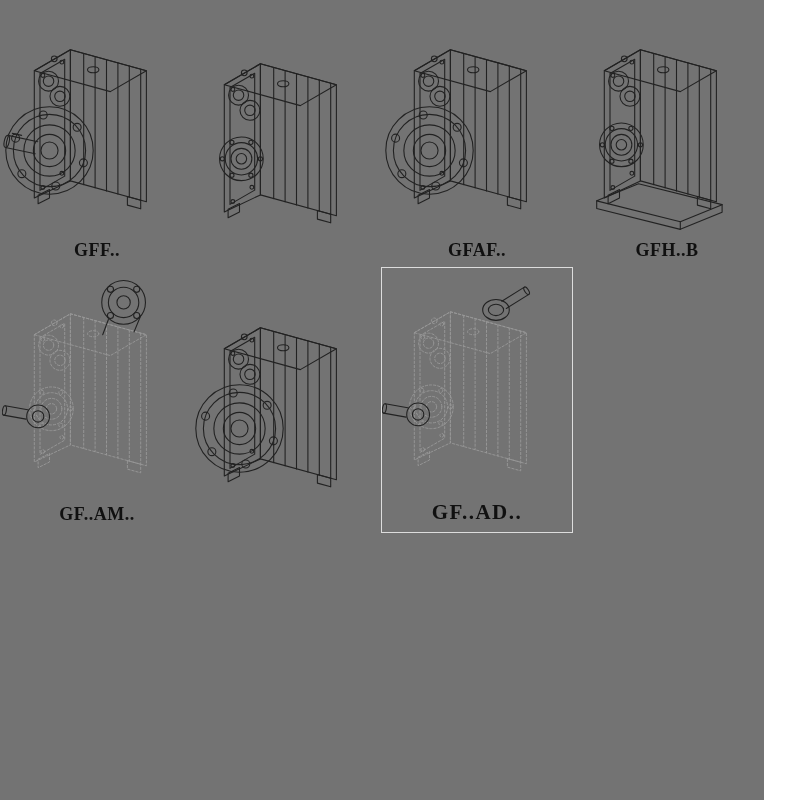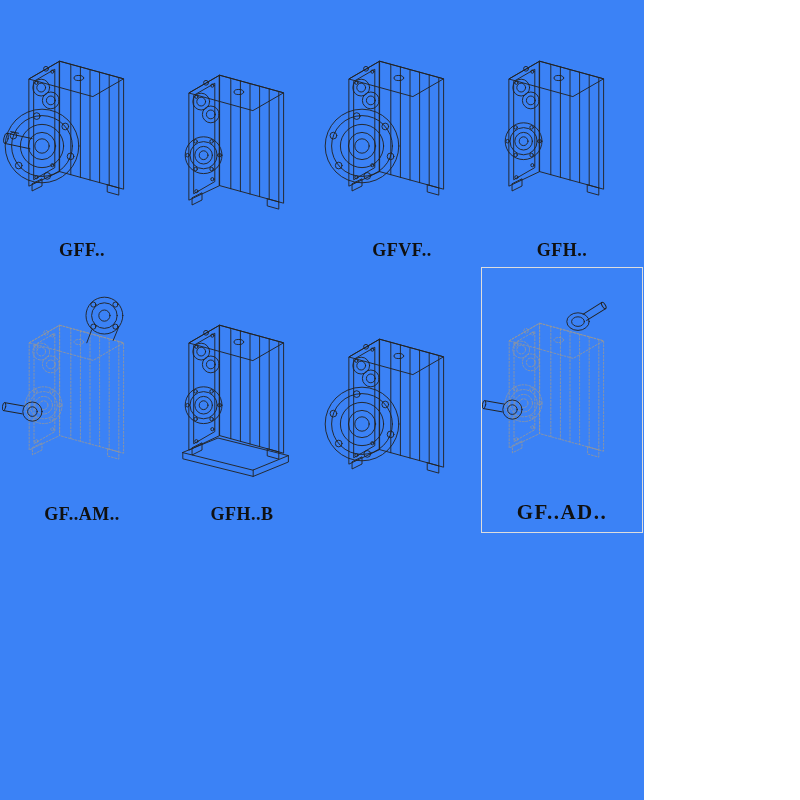--- a/index.html
+++ b/index.html
@@ -1,17 +1,17 @@
 <!DOCTYPE html>
 <html><head>
 <meta charset="utf-8">
 <style>
   * { margin:0; padding:0; box-sizing:border-box; }
   html,body { background:#ffffff; }
-  .page { width:644px; height:800px; background:#3b82f6; font-family:"Liberation Serif","DejaVu Serif",serif; overflow:hidden; }
+  .page { width:764px; height:800px; background:#737373; font-family:"Liberation Serif","DejaVu Serif",serif; overflow:hidden; }
   .grid { display:grid; grid-template-columns:repeat(4,1fr); grid-template-rows:repeat(3,1fr); width:100%; height:100%; padding:4px 2px; }
   .cell { display:flex; flex-direction:column; align-items:center; justify-content:flex-end; overflow:hidden; }
   .drawing { width:100%; flex:1 1 auto; min-height:0; }
   .label { font-weight:bold; font-size:18px; letter-spacing:.5px; color:#101010; padding:0 0 7px; white-space:nowrap; }
   .label-lg { font-size:21px; letter-spacing:1.5px; }
   .boxed { outline:1px solid #dddddd;justify-content:center; }
   .defs { position:absolute; width:0; height:0; overflow:hidden; }
   .ink { stroke:#222222; fill:none; stroke-width:1.15; stroke-linejoin:round; stroke-linecap:round; }
   .ghost { stroke:#979797; fill:none; stroke-width:1; stroke-dasharray:2.4 2; stroke-linejoin:round; stroke-linecap:round; }
 </style>
@@ -148,61 +148,51 @@
 
 
     <figure class="cell">
       <svg class="drawing" viewBox="0 0 200 232">
         <g class="ink">
           <use href="#gb-body"></use>
           <use href="#gb-bores"></use>
           <use href="#gb-flange"></use>
         </g>
       </svg>
-      <figcaption class="label">GFVF..</figcaption>
-    </figure>
-
-    <figure class="cell">
-      <svg class="drawing" viewBox="0 0 200 232">
-        <g class="ink">
-          <use href="#gb-body"></use>
-          <use href="#gb-bores"></use>
-          <use href="#gb-output"></use>
-        </g>
-      </svg>
-      <figcaption class="label">GFH..</figcaption>
+      <figcaption class="label">GFAF..</figcaption>
+    </figure>
+
+
+    <figure class="cell">
+      <svg class="drawing" viewBox="0 0 200 232">
+        <g class="ink">
+          <use href="#gb-body"></use>
+          <use href="#gb-bores"></use>
+          <use href="#gb-output"></use>
+          <use href="#gb-base"></use>
+        </g>
+      </svg>
+      <figcaption class="label">GFH..B</figcaption>
     </figure>
 
     <figure class="cell">
       <svg class="drawing" viewBox="0 0 200 232">
         <g class="ghost">
           <use href="#gb-body"></use>
           <use href="#gb-bores"></use>
           <use href="#gb-output"></use>
         </g>
         <g class="ink">
           <use href="#gb-amflange"></use>
           <use href="#gb-outshaft"></use>
         </g>
       </svg>
       <figcaption class="label">GF..AM..</figcaption>
     </figure>
 
-    <figure class="cell">
-      <svg class="drawing" viewBox="0 0 200 232">
-        <g class="ink">
-          <use href="#gb-body"></use>
-          <use href="#gb-bores"></use>
-          <use href="#gb-output"></use>
-          <use href="#gb-base"></use>
-        </g>
-      </svg>
-      <figcaption class="label">GFH..B</figcaption>
-    </figure>
-
 
     <figure class="cell">
       <svg class="drawing" viewBox="0 0 200 232">
         <g class="ink">
           <use href="#gb-body"></use>
           <use href="#gb-bores"></use>
           <use href="#gb-flange"></use>
         </g>
       </svg>
     </figure>

